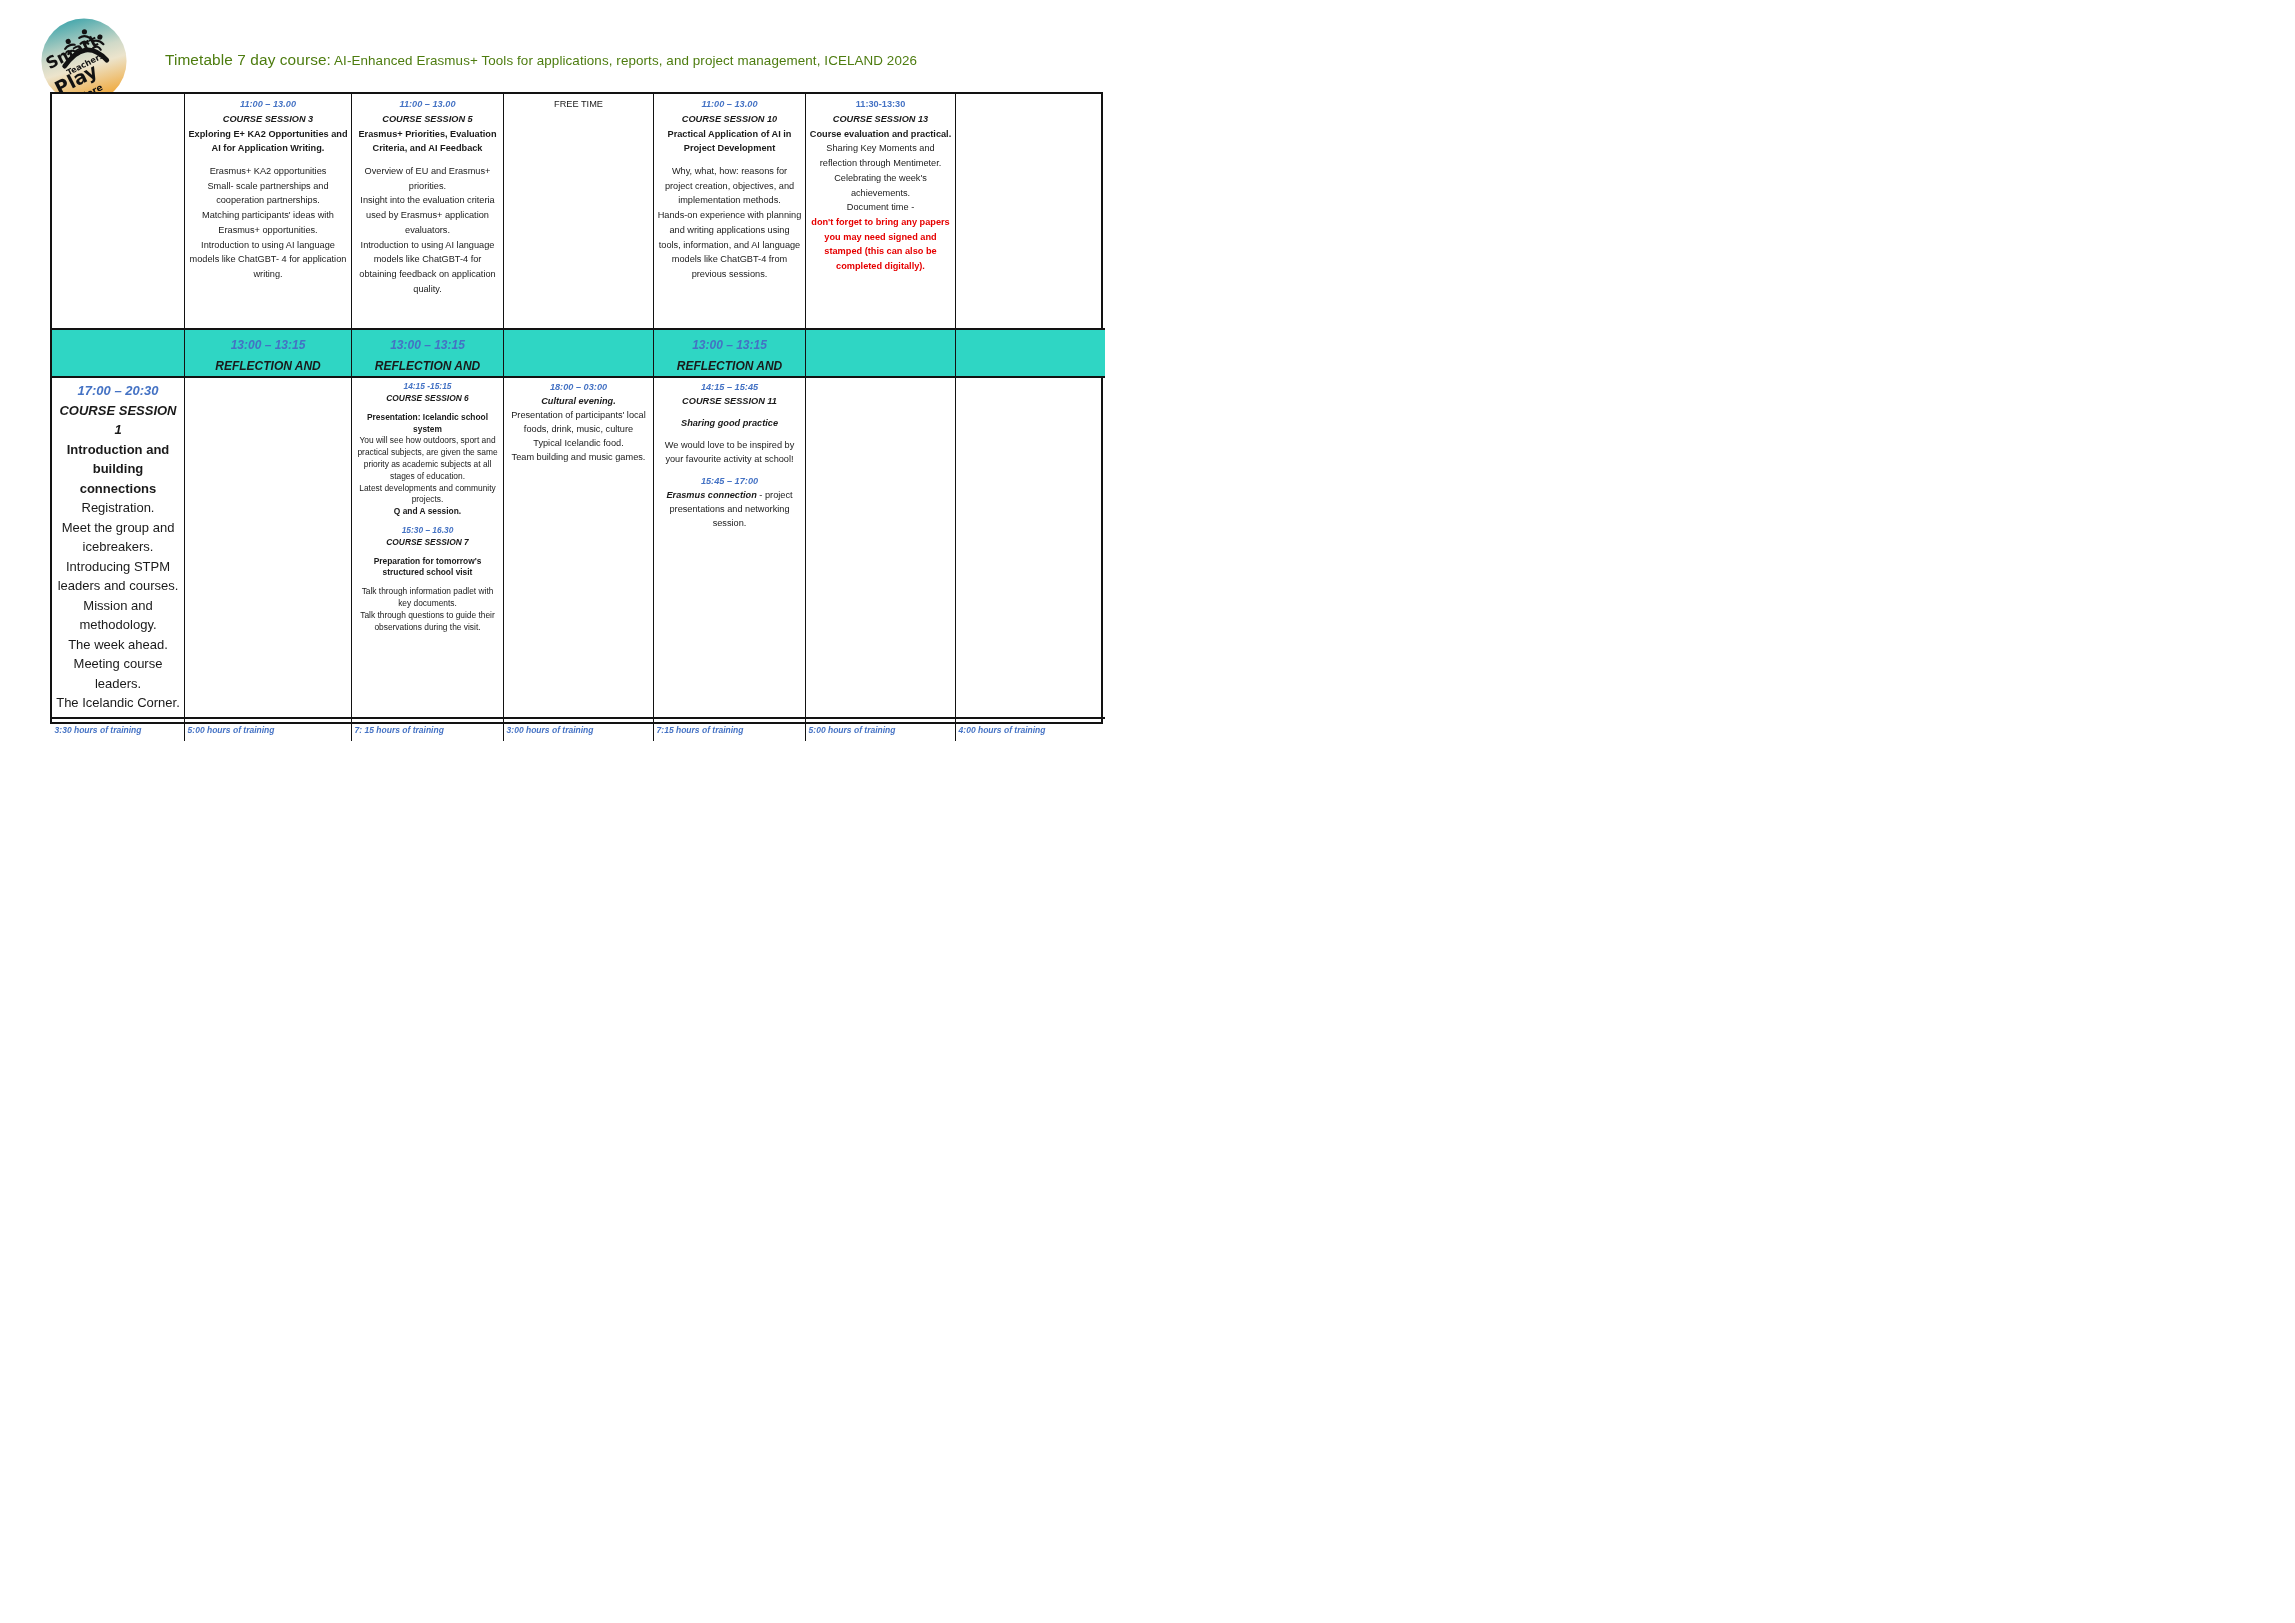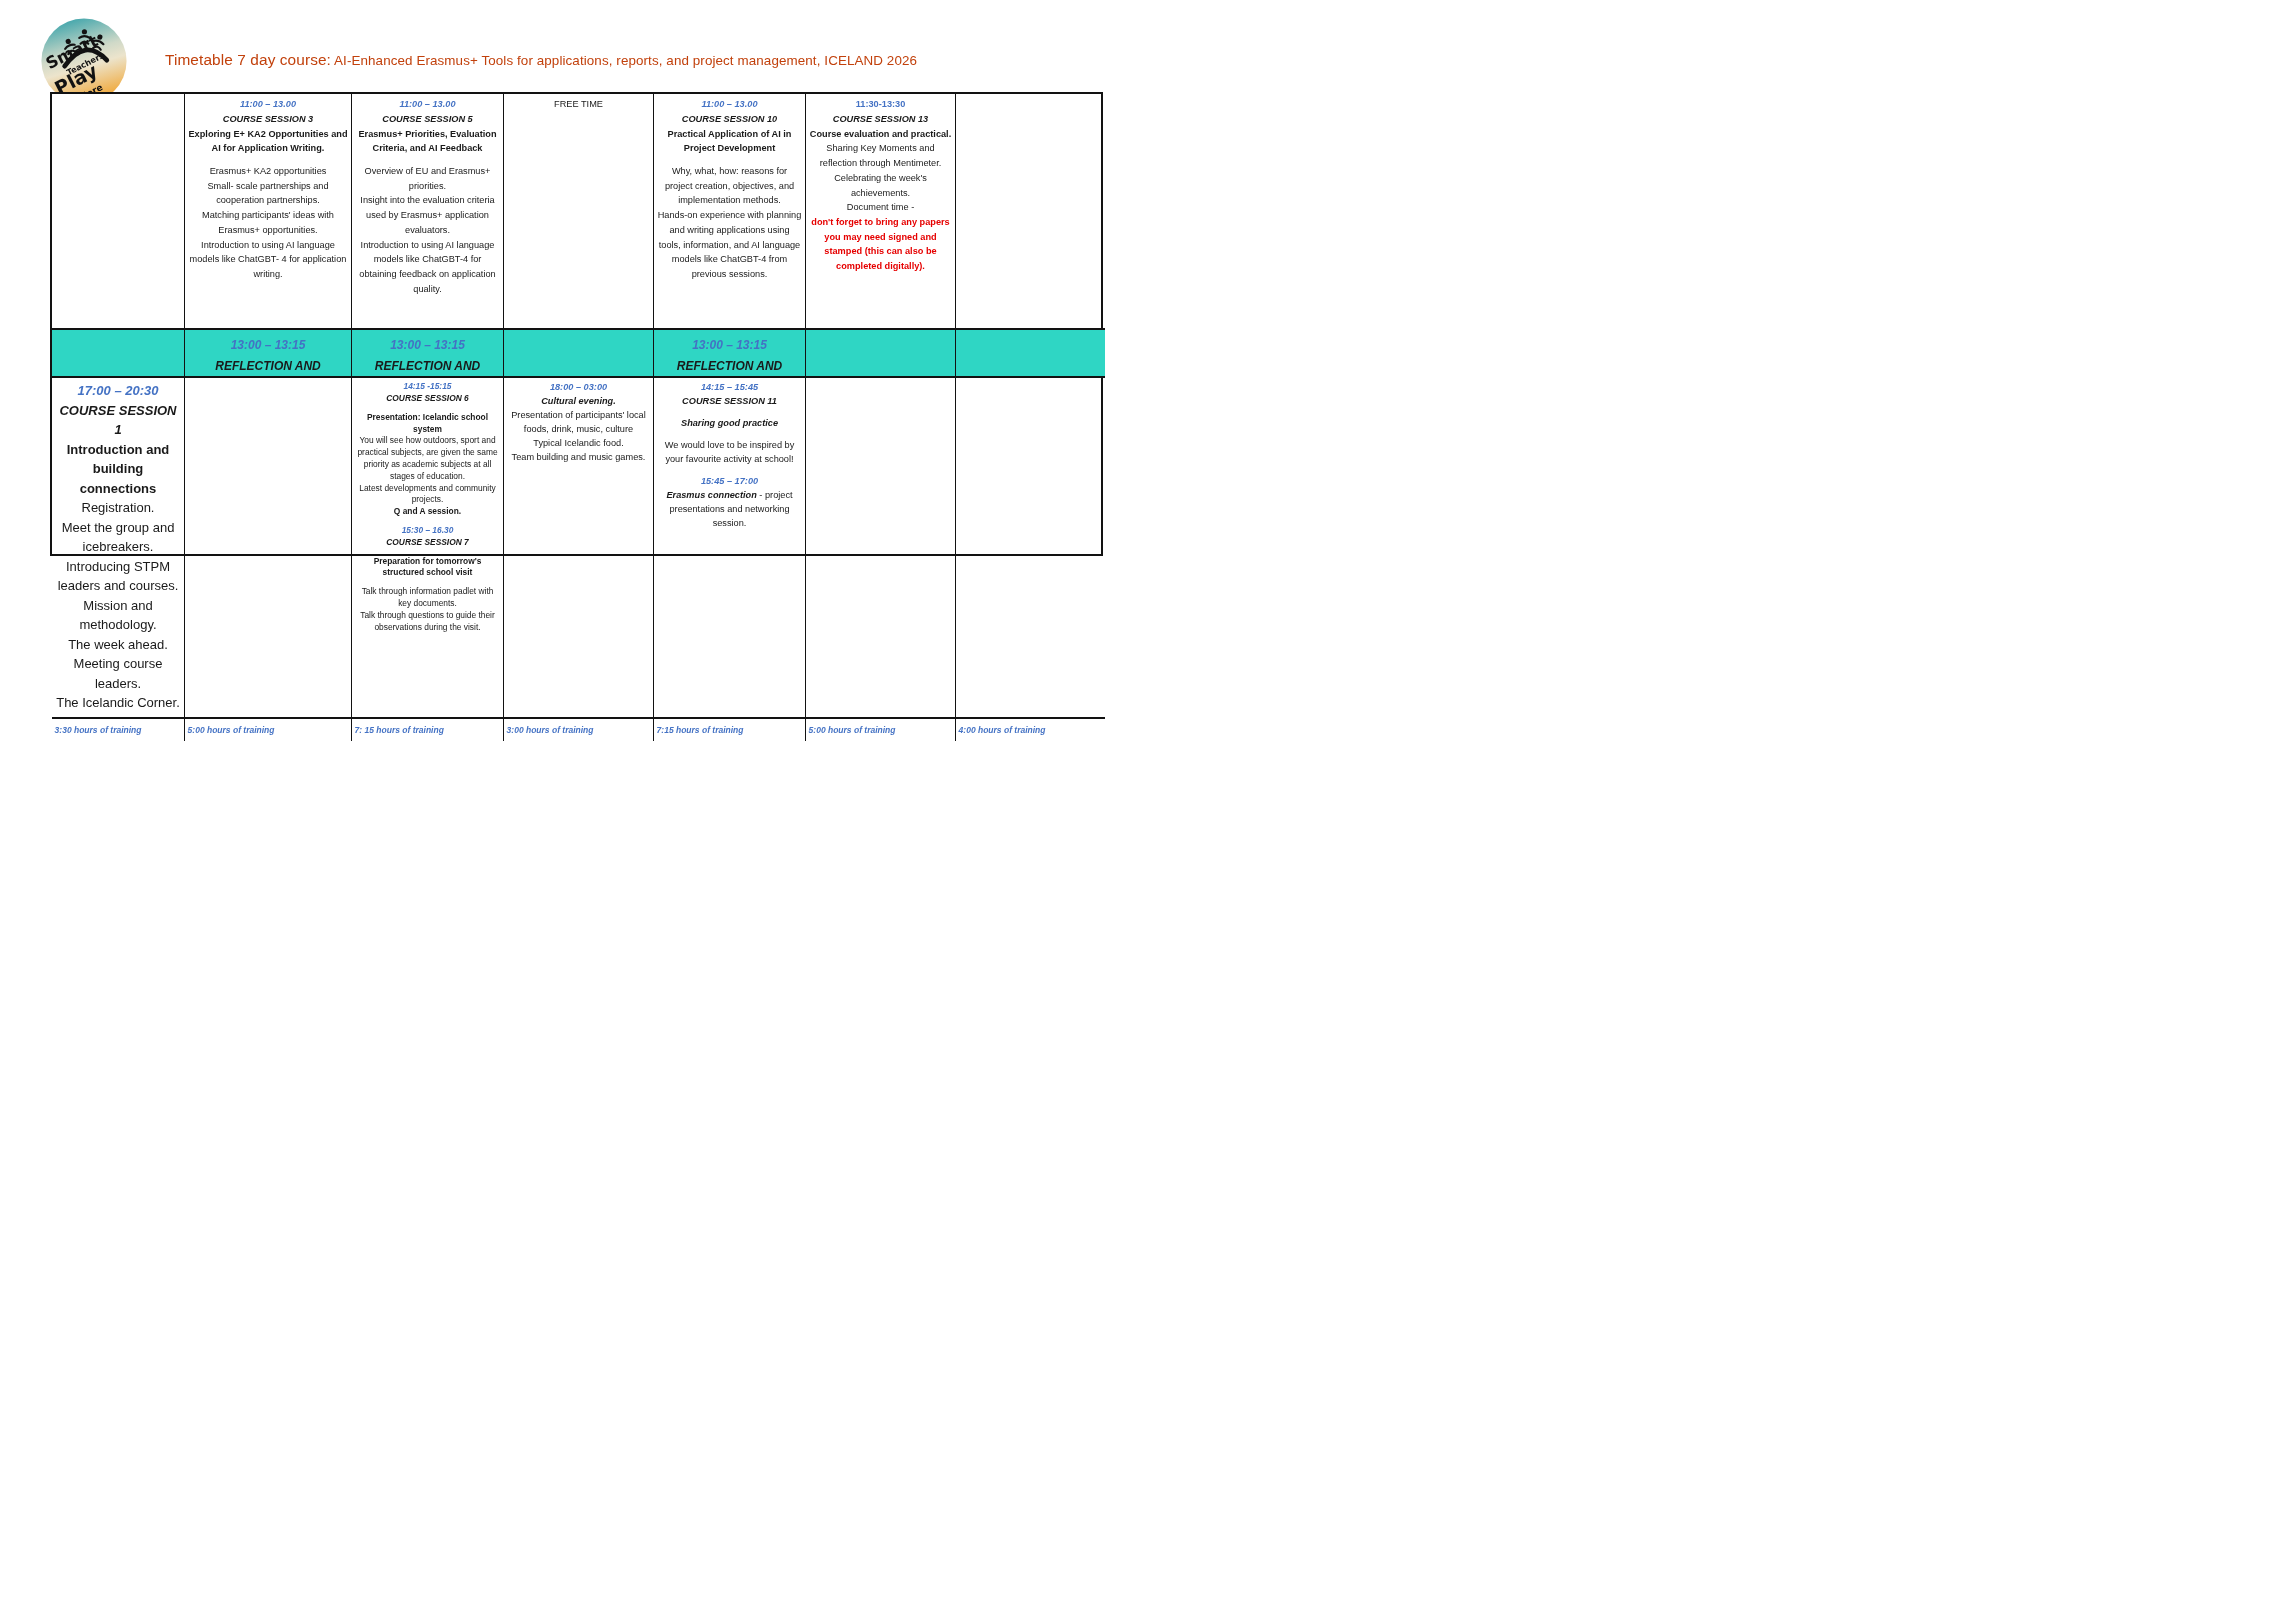--- a/index.html
+++ b/index.html
@@ -10,27 +10,27 @@
   }
   :root{
     --teal:#2fd6c4;
     --blue:#4472c4;
     --red:#e60000;
     --line:#121212;
   }
   
   .page-title{
     position:absolute;left:165px;top:51px;white-space:nowrap;
-    font-size:13.4px;color:#c2410c;letter-spacing:0.1px;
+    font-size:13.4px;color:#4d7c0f;letter-spacing:0.1px;
   }
   .page-title .t-prefix{font-size:15.4px;font-weight:400;}
   .logo-wrap{position:absolute;left:41px;top:18.3px;width:86px;height:86px;}
   
   .grid{
-    position:absolute;left:50px;top:92px;width:1053px;height:464px;
+    position:absolute;left:50px;top:92px;width:1053px;height:632px;
     display:grid;box-sizing:border-box;
     grid-template-columns:133px 167px 152px 150px 152px 150px 149px;
     grid-template-rows:236px 48px 341px 22px;
     border:2px solid var(--line);
     background:#fff;
   }
   .cell{
     box-sizing:border-box;border-right:1.3px solid var(--line);border-bottom:2px solid var(--line);
     padding:3.3px 3.3px 2.6px 3.3px;text-align:center;overflow:hidden;
     font-size:8.8px;line-height:1.5;

